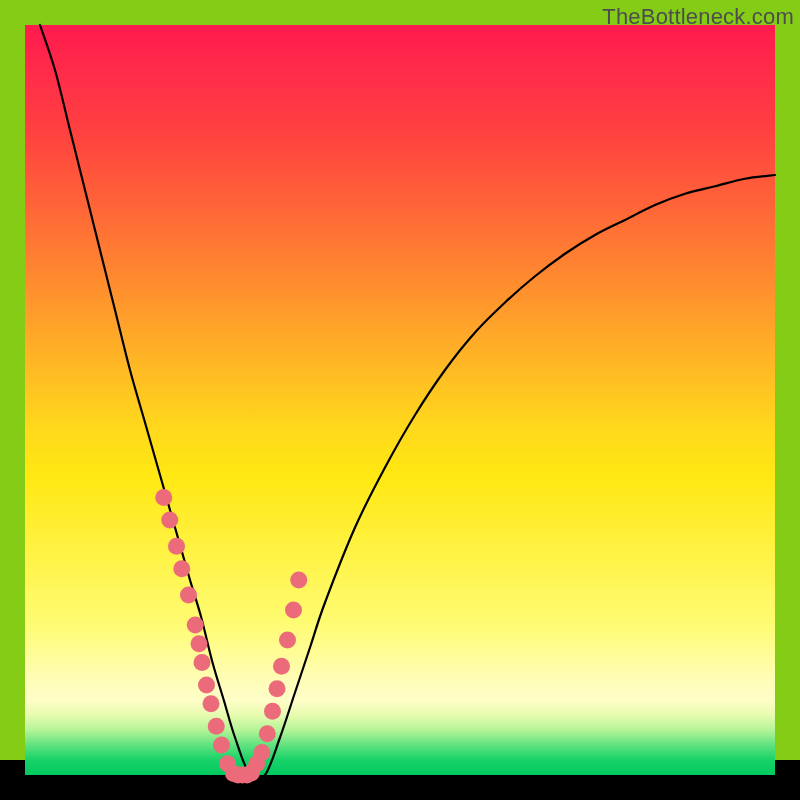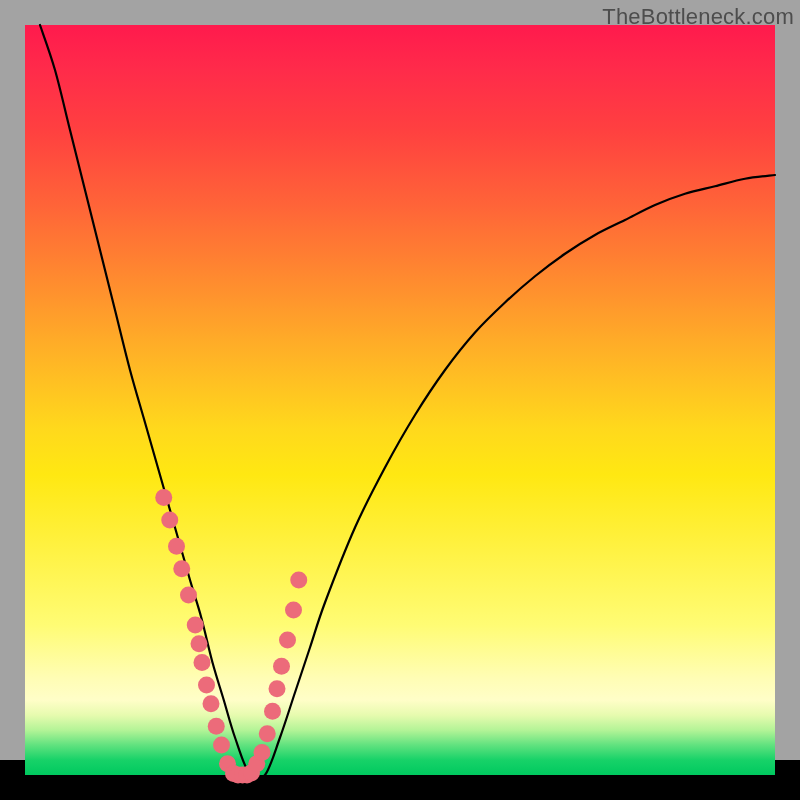--- a/index.html
+++ b/index.html
@@ -8,21 +8,21 @@
     width: 800px;
     height: 800px;
     overflow: hidden;
     background: #000;
     font-family: Arial, Helvetica, sans-serif;
   }
   .frame {
     position: relative;
     width: 800px;
     height: 760px;
-    background: #a3a3a3;
+    background: #84cc16;
   }
   .plot-area {
     position: absolute;
     left: 25px;
     top: 25px;
     width: 750px;
     height: 750px;
     background: linear-gradient(to bottom,
       #ff1a4d 0%,
       #ff2b4a 6%,

